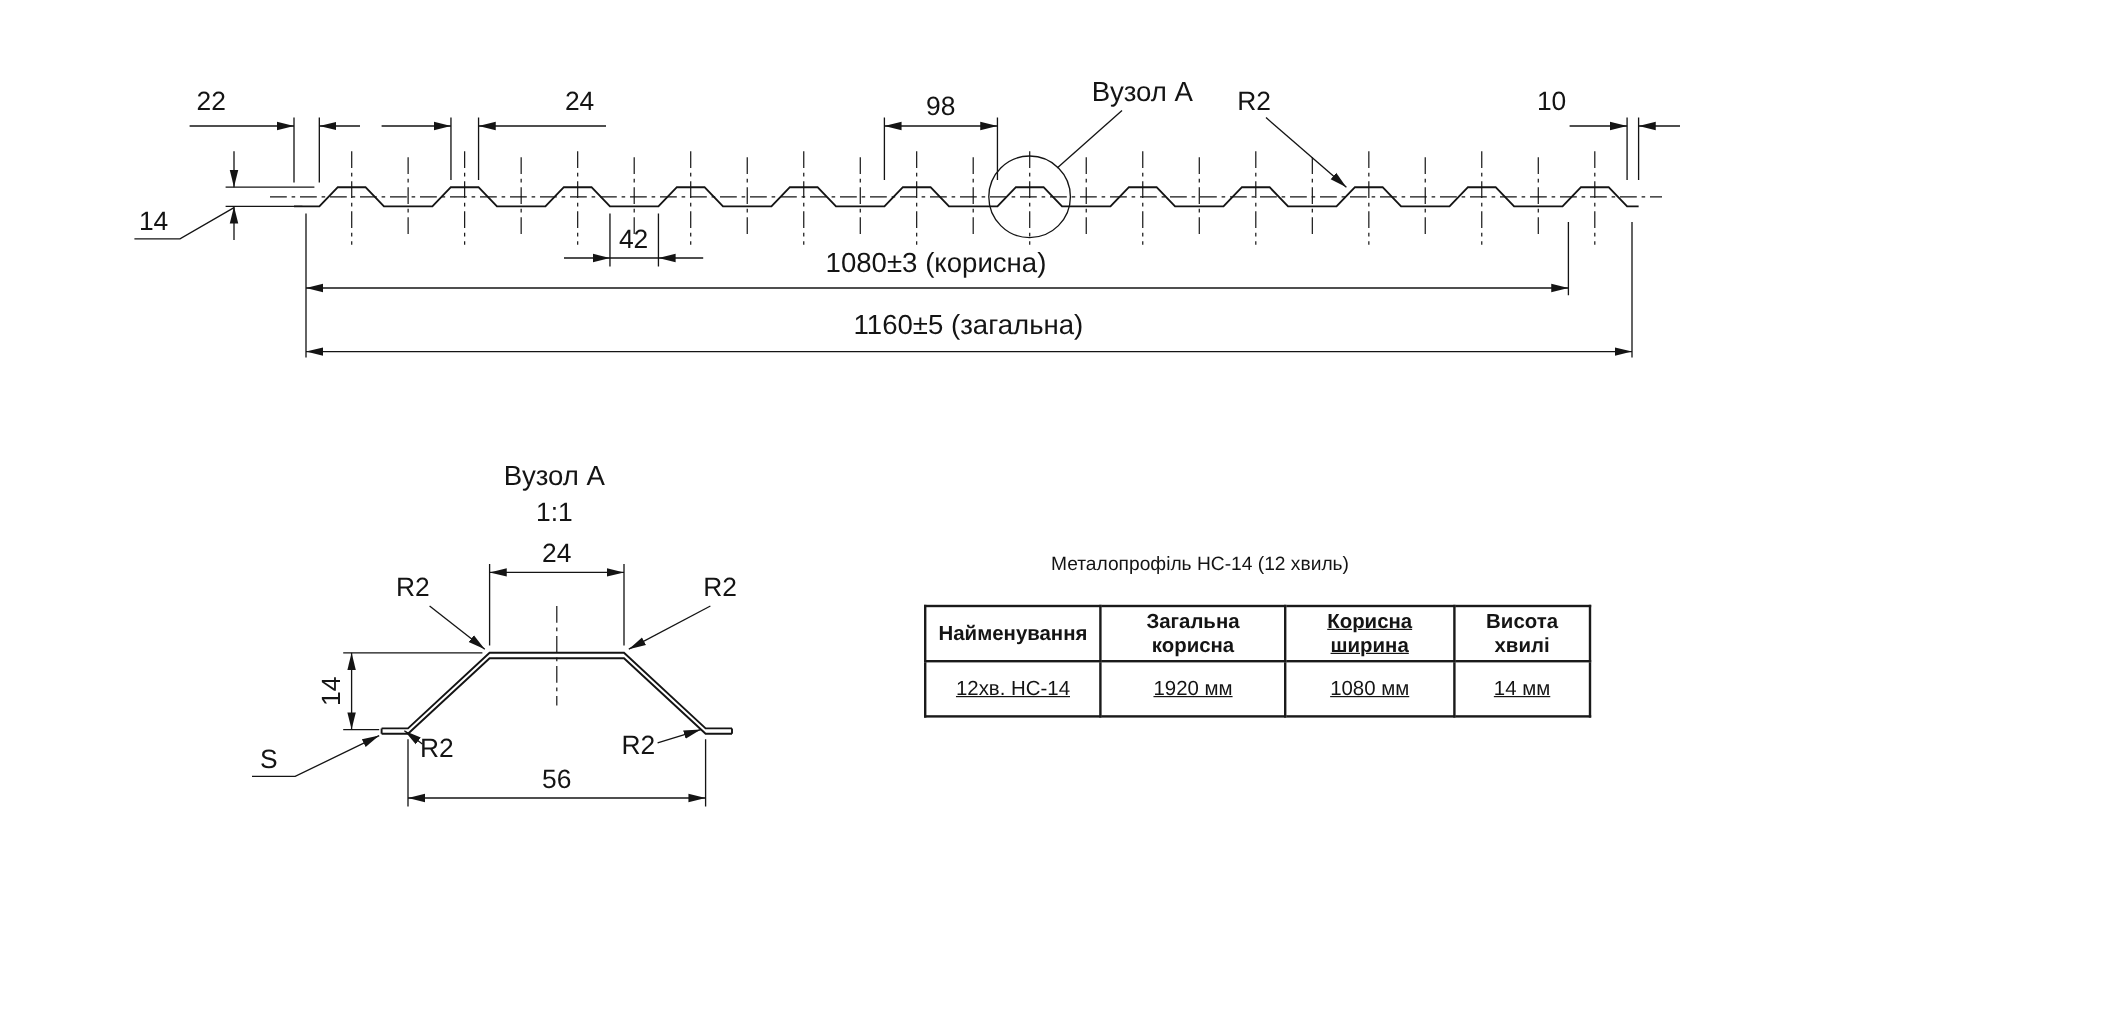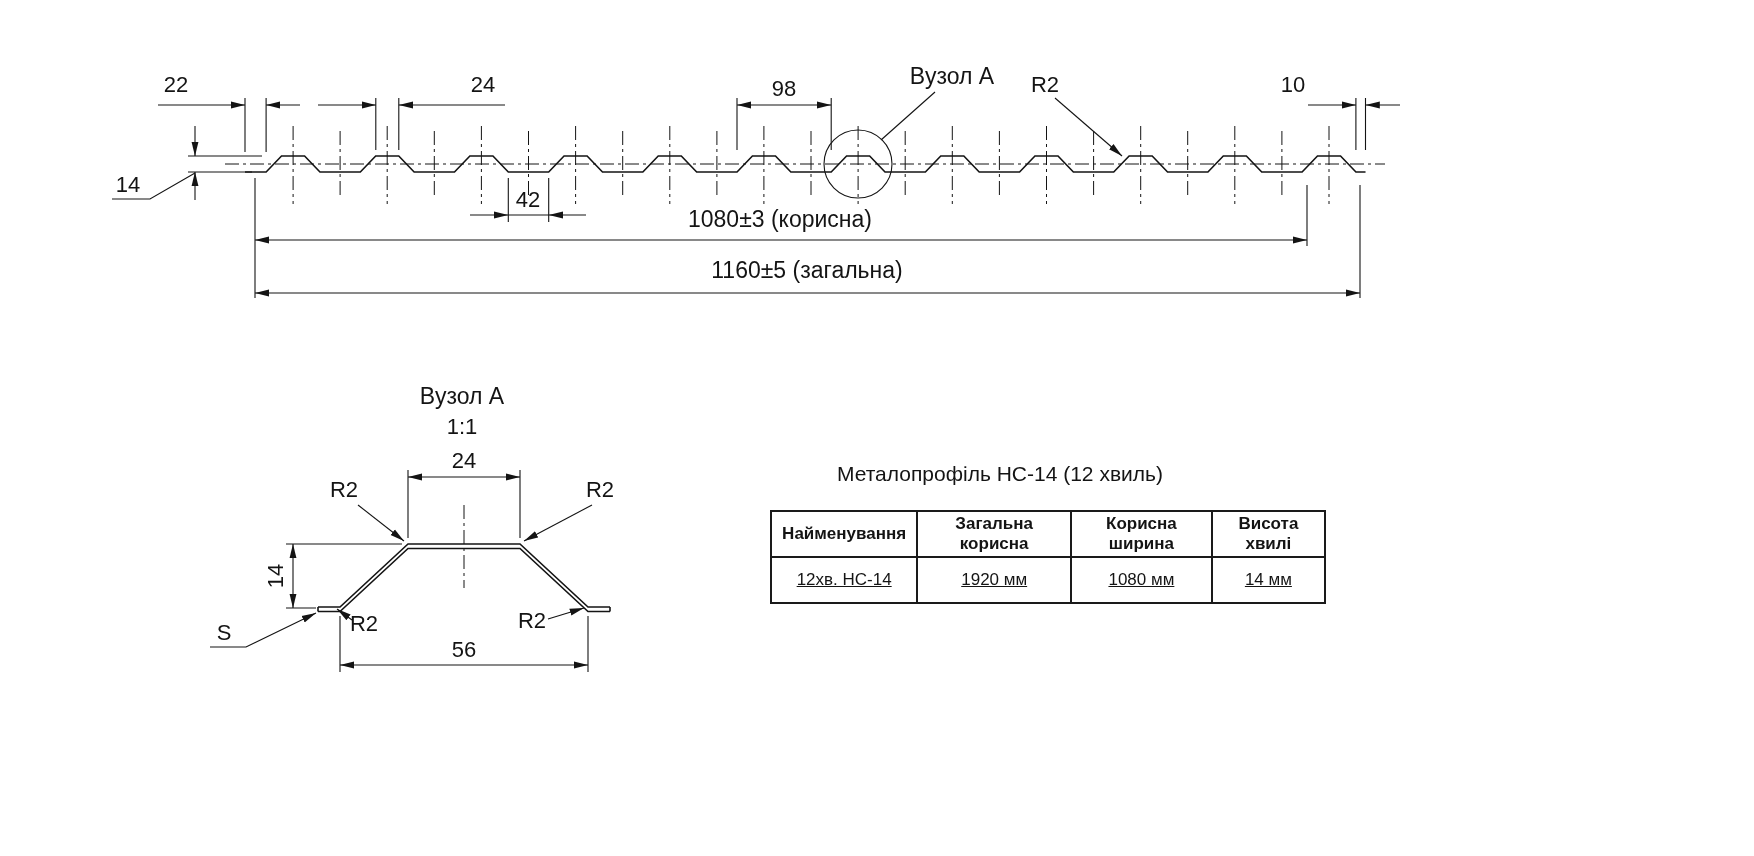--- a/index.html
+++ b/index.html
@@ -8,27 +8,27 @@
   .sheet svg{position:absolute;left:0;top:0;}
   svg text{font-family:"Liberation Sans",sans-serif;font-size:22px;fill:#141414;}
   svg text.big{font-size:23px;}
   svg text.ttl{font-size:23px;}
   .t-mid{text-anchor:middle;}
   .ln{stroke:#141414;stroke-width:1.1;fill:none;}
   .thick{stroke:#141414;stroke-width:1.6;fill:none;}
   .cl{stroke:#141414;stroke-width:1;fill:none;stroke-dasharray:14 4 3 4;}
 
   .spec{position:absolute;left:770px;top:462px;width:556px;}
-  .spec-title{width:460px;text-align:center;font-size:21px;margin:0 0 24px 0;}
+  .spec-title{width:460px;text-align:center;font-size:16px;margin:0 0 24px 0;}
   .spec-table{border-collapse:collapse;table-layout:fixed;border-radius:16px;}
   .spec-table th,.spec-table td{border:2px solid #1a1a1a;text-align:center;
       font-size:17px;height:44px;padding:0 6px;background:#fff;}
   .spec-table th{font-weight:700;}
   .spec-table td{font-weight:400;text-decoration:underline;}
-  .c0{width:135px;} .c1{width:160px;} .c2{width:145px;} .c3{width:112px;}
+  .c0{width:135px;} .c1{width:160px;} .c2{width:145px;text-decoration:underline;} .c3{width:112px;}
 </style>
 </head>
 <body>
 
 <div class="sheet">
 
   <svg width="1754" height="856" viewBox="0 0 1754 856">
     <defs>
       <marker id="arrE" orient="auto" markerUnits="strokeWidth" markerWidth="14" markerHeight="8" refX="13" refY="4">
         <path d="M0 0.8 L13 4 L0 7.2 Z" fill="#141414"></path>

